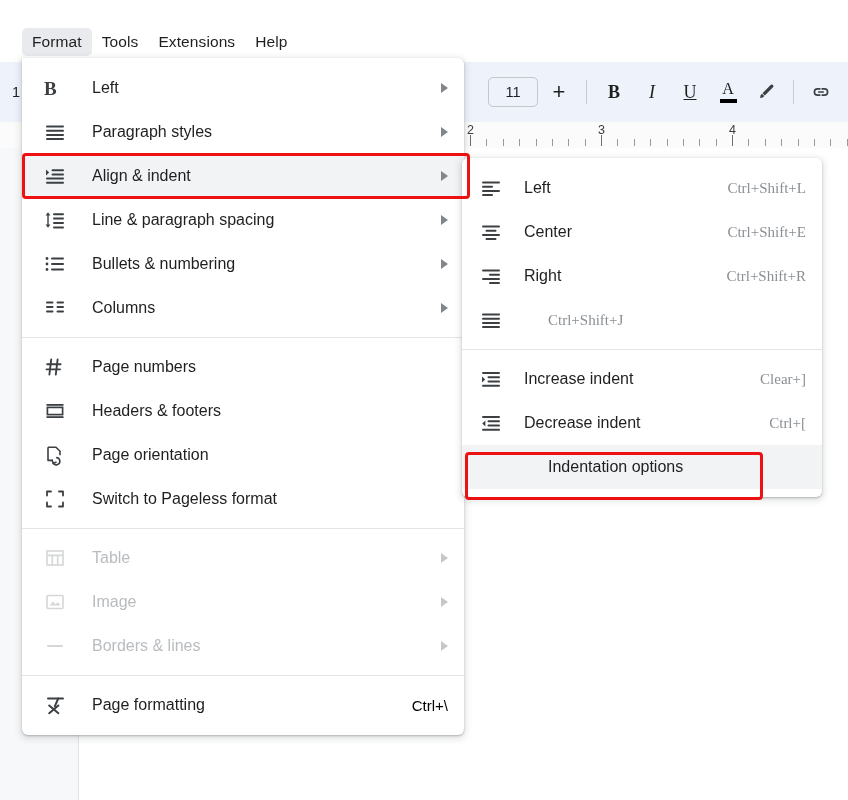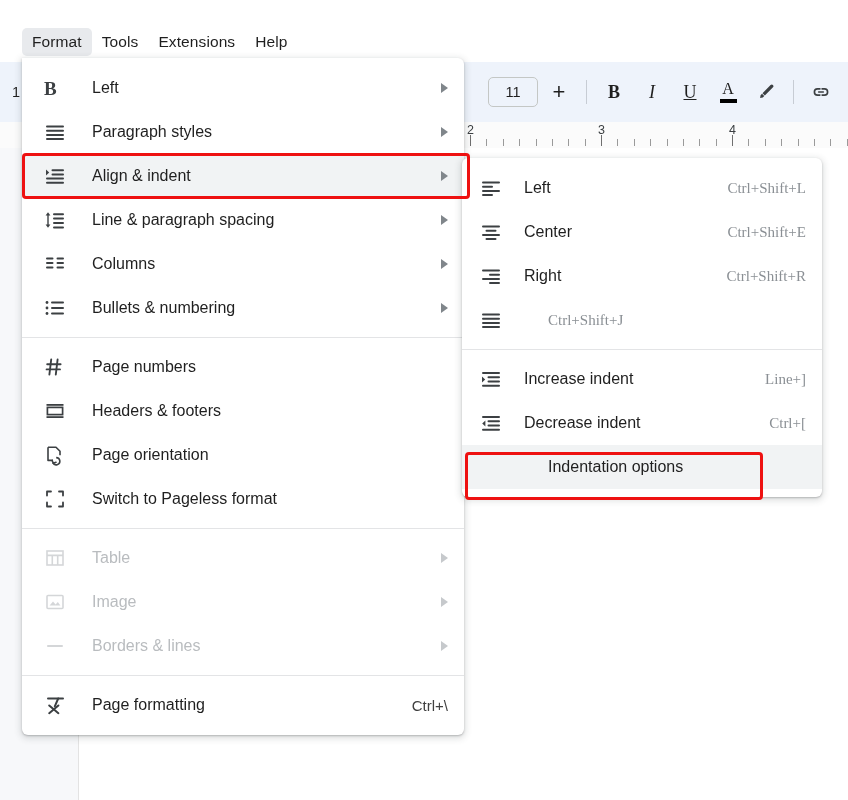--- a/index.html
+++ b/index.html
@@ -171,21 +171,21 @@
     min-width: 26px;
     margin-right: 22px;
     display: flex;
     align-items: center;
     justify-content: flex-start;
     color: #3c4043;
   }
   .mrow.disabled .ic { color: #c6c9cc; opacity:.75; }
   .mrow .lbl { flex: 1; }
   .mrow .accel {
-    color: #404040;
+    color: #000000;
     font-size: 15px;
     margin-left: 24px;
   }
   .caret {
     width: 0; height: 0;
     border-left: 7px solid #80868b;
     border-top: 5px solid transparent;
     border-bottom: 5px solid transparent;
     margin-left: 20px;
   }
@@ -338,45 +338,45 @@
             <rect x="9" y="13" width="11" height="2" rx="1" fill="#3c4043"></rect>
             <rect x="9" y="17.4" width="11" height="2" rx="1" fill="#3c4043"></rect>
           </svg>
         </span>
         <span class="lbl">Line &amp; paragraph spacing</span>
         <span class="caret"></span>
       </div>
       <div class="mrow">
         <span class="ic">
           <svg width="22" height="22" viewBox="0 0 22 22">
+            <circle cx="3" cy="5.5" r="1.4" fill="#3c4043"></circle>
+            <circle cx="3" cy="11" r="1.4" fill="#3c4043"></circle>
+            <circle cx="3" cy="16.5" r="1.4" fill="#3c4043"></circle>
+            <rect x="7" y="4.5" width="13" height="2" rx="1" fill="#3c4043"></rect>
+            <rect x="7" y="10" width="13" height="2" rx="1" fill="#3c4043"></rect>
+            <rect x="7" y="15.5" width="13" height="2" rx="1" fill="#3c4043"></rect>
+          </svg>
+        </span>
+        <span class="lbl">Bullets &amp; numbering</span>
+        <span class="caret"></span>
+      </div>
+      <div class="mrow">
+        <span class="ic">
+          <svg width="22" height="22" viewBox="0 0 22 22">
             <rect x="2" y="4.5" width="7.5" height="2" rx="1" fill="#3c4043"></rect>
             <rect x="12.5" y="4.5" width="7.5" height="2" rx="1" fill="#3c4043"></rect>
             <rect x="2" y="9" width="7.5" height="2" rx="1" fill="#3c4043"></rect>
             <rect x="12.5" y="9" width="7.5" height="2" rx="1" fill="#3c4043"></rect>
             <rect x="2" y="13.5" width="7.5" height="2" rx="1" fill="#3c4043"></rect>
             <rect x="12.5" y="13.5" width="7.5" height="2" rx="1" fill="#3c4043"></rect>
           </svg>
         </span>
         <span class="lbl">Columns</span>
         <span class="caret"></span>
       </div>
-      <div class="mrow">
-        <span class="ic">
-          <svg width="22" height="22" viewBox="0 0 22 22">
-            <circle cx="3" cy="5.5" r="1.4" fill="#3c4043"></circle>
-            <circle cx="3" cy="11" r="1.4" fill="#3c4043"></circle>
-            <circle cx="3" cy="16.5" r="1.4" fill="#3c4043"></circle>
-            <rect x="7" y="4.5" width="13" height="2" rx="1" fill="#3c4043"></rect>
-            <rect x="7" y="10" width="13" height="2" rx="1" fill="#3c4043"></rect>
-            <rect x="7" y="15.5" width="13" height="2" rx="1" fill="#3c4043"></rect>
-          </svg>
-        </span>
-        <span class="lbl">Bullets &amp; numbering</span>
-        <span class="caret"></span>
-      </div>
       <div class="msep"></div>
       <div class="mrow">
         <span class="ic">
           <svg width="22" height="22" viewBox="0 0 22 22">
             <path d="M7.2 3.5 L5.4 18.5 M13.6 3.5 L11.8 18.5" stroke="#3c4043" stroke-width="1.9" stroke-linecap="round"></path>
             <path d="M3.2 8.2 H16.6 M2.6 13.4 H16" stroke="#3c4043" stroke-width="1.9" stroke-linecap="round"></path>
           </svg>
         </span>
         <span class="lbl">Page numbers</span>
       </div>
@@ -507,21 +507,21 @@
         <span class="ic">
           <svg width="22" height="22" viewBox="0 0 22 22">
             <rect x="2" y="4" width="18" height="2" rx="1" fill="#3c4043"></rect>
             <path d="M2 8.6 L2 14.4 L5.2 11.5 Z" fill="#3c4043"></path>
             <rect x="7.5" y="8.2" width="12.5" height="2" rx="1" fill="#3c4043"></rect>
             <rect x="7.5" y="12.6" width="12.5" height="2" rx="1" fill="#3c4043"></rect>
             <rect x="2" y="16.8" width="18" height="2" rx="1" fill="#3c4043"></rect>
           </svg>
         </span>
         <span class="lbl">Increase indent</span>
-        <span class="accel">Line+]</span>
+        <span class="accel">Clear+]</span>
       </div>
       <div class="mrow">
         <span class="ic">
           <svg width="22" height="22" viewBox="0 0 22 22">
             <rect x="2" y="4" width="18" height="2" rx="1" fill="#3c4043"></rect>
             <path d="M5.4 8.6 L5.4 14.4 L2.2 11.5 Z" fill="#3c4043"></path>
             <rect x="7.5" y="8.2" width="12.5" height="2" rx="1" fill="#3c4043"></rect>
             <rect x="7.5" y="12.6" width="12.5" height="2" rx="1" fill="#3c4043"></rect>
             <rect x="2" y="16.8" width="18" height="2" rx="1" fill="#3c4043"></rect>
           </svg>

